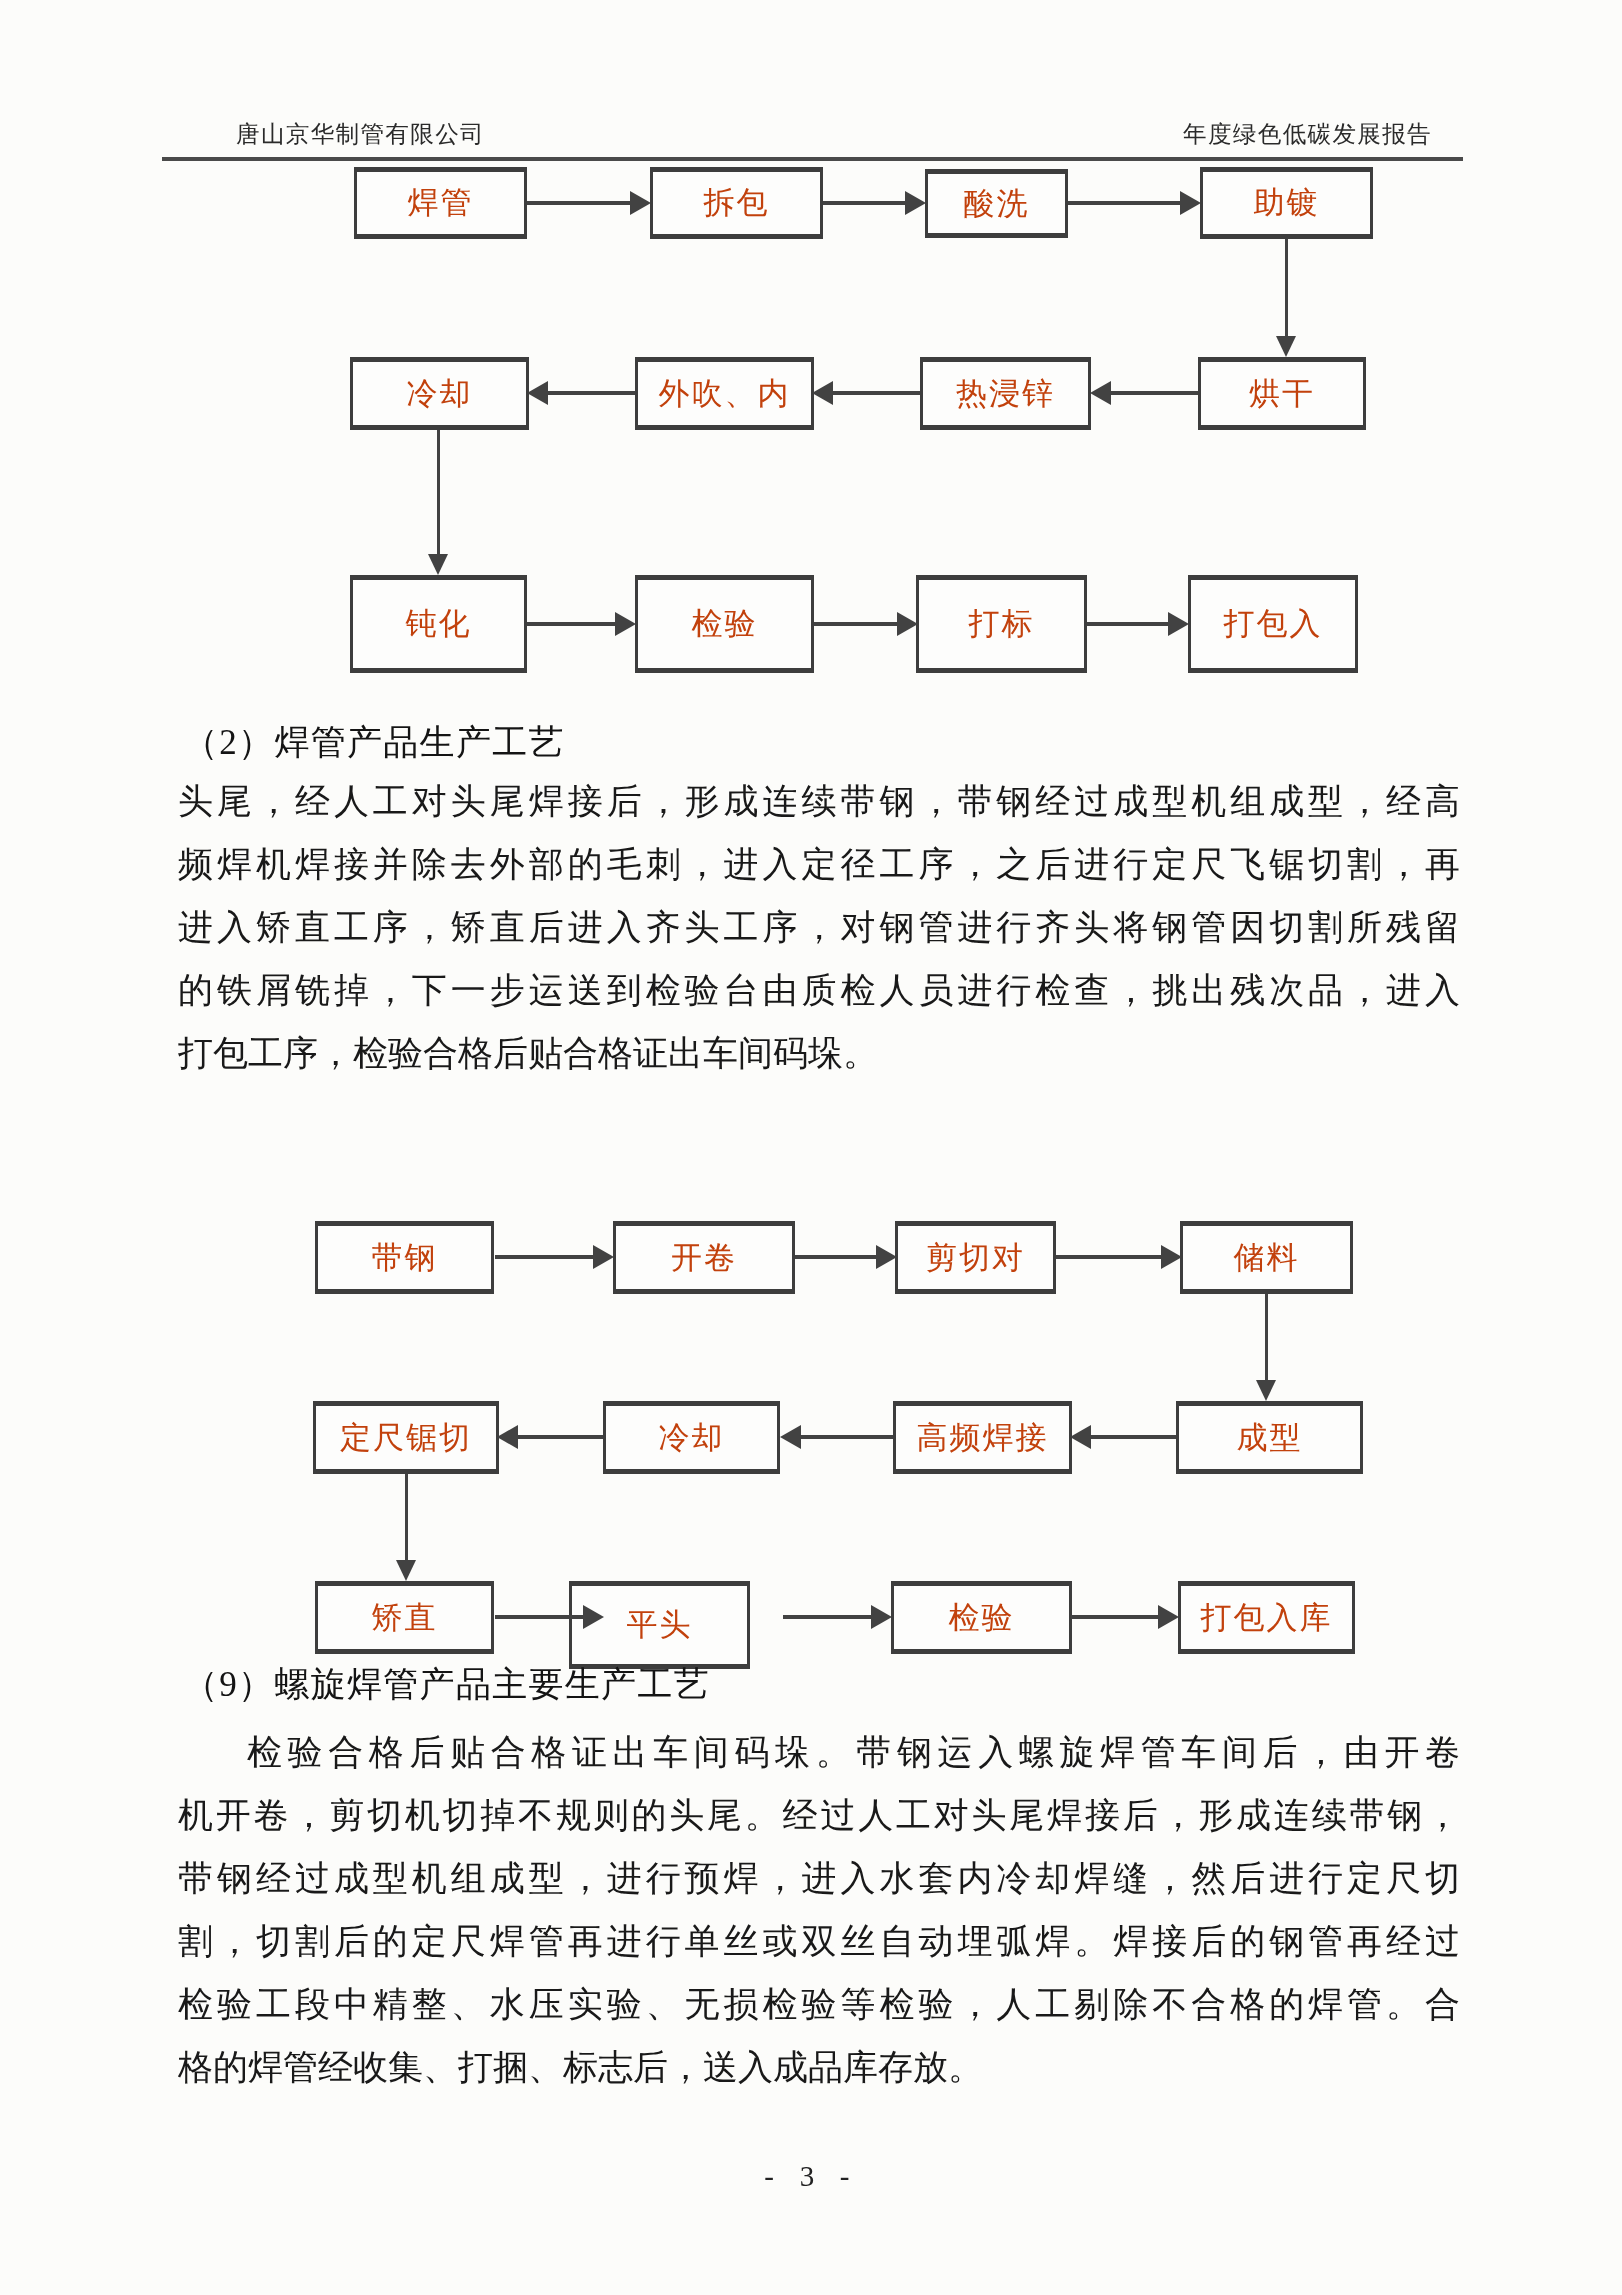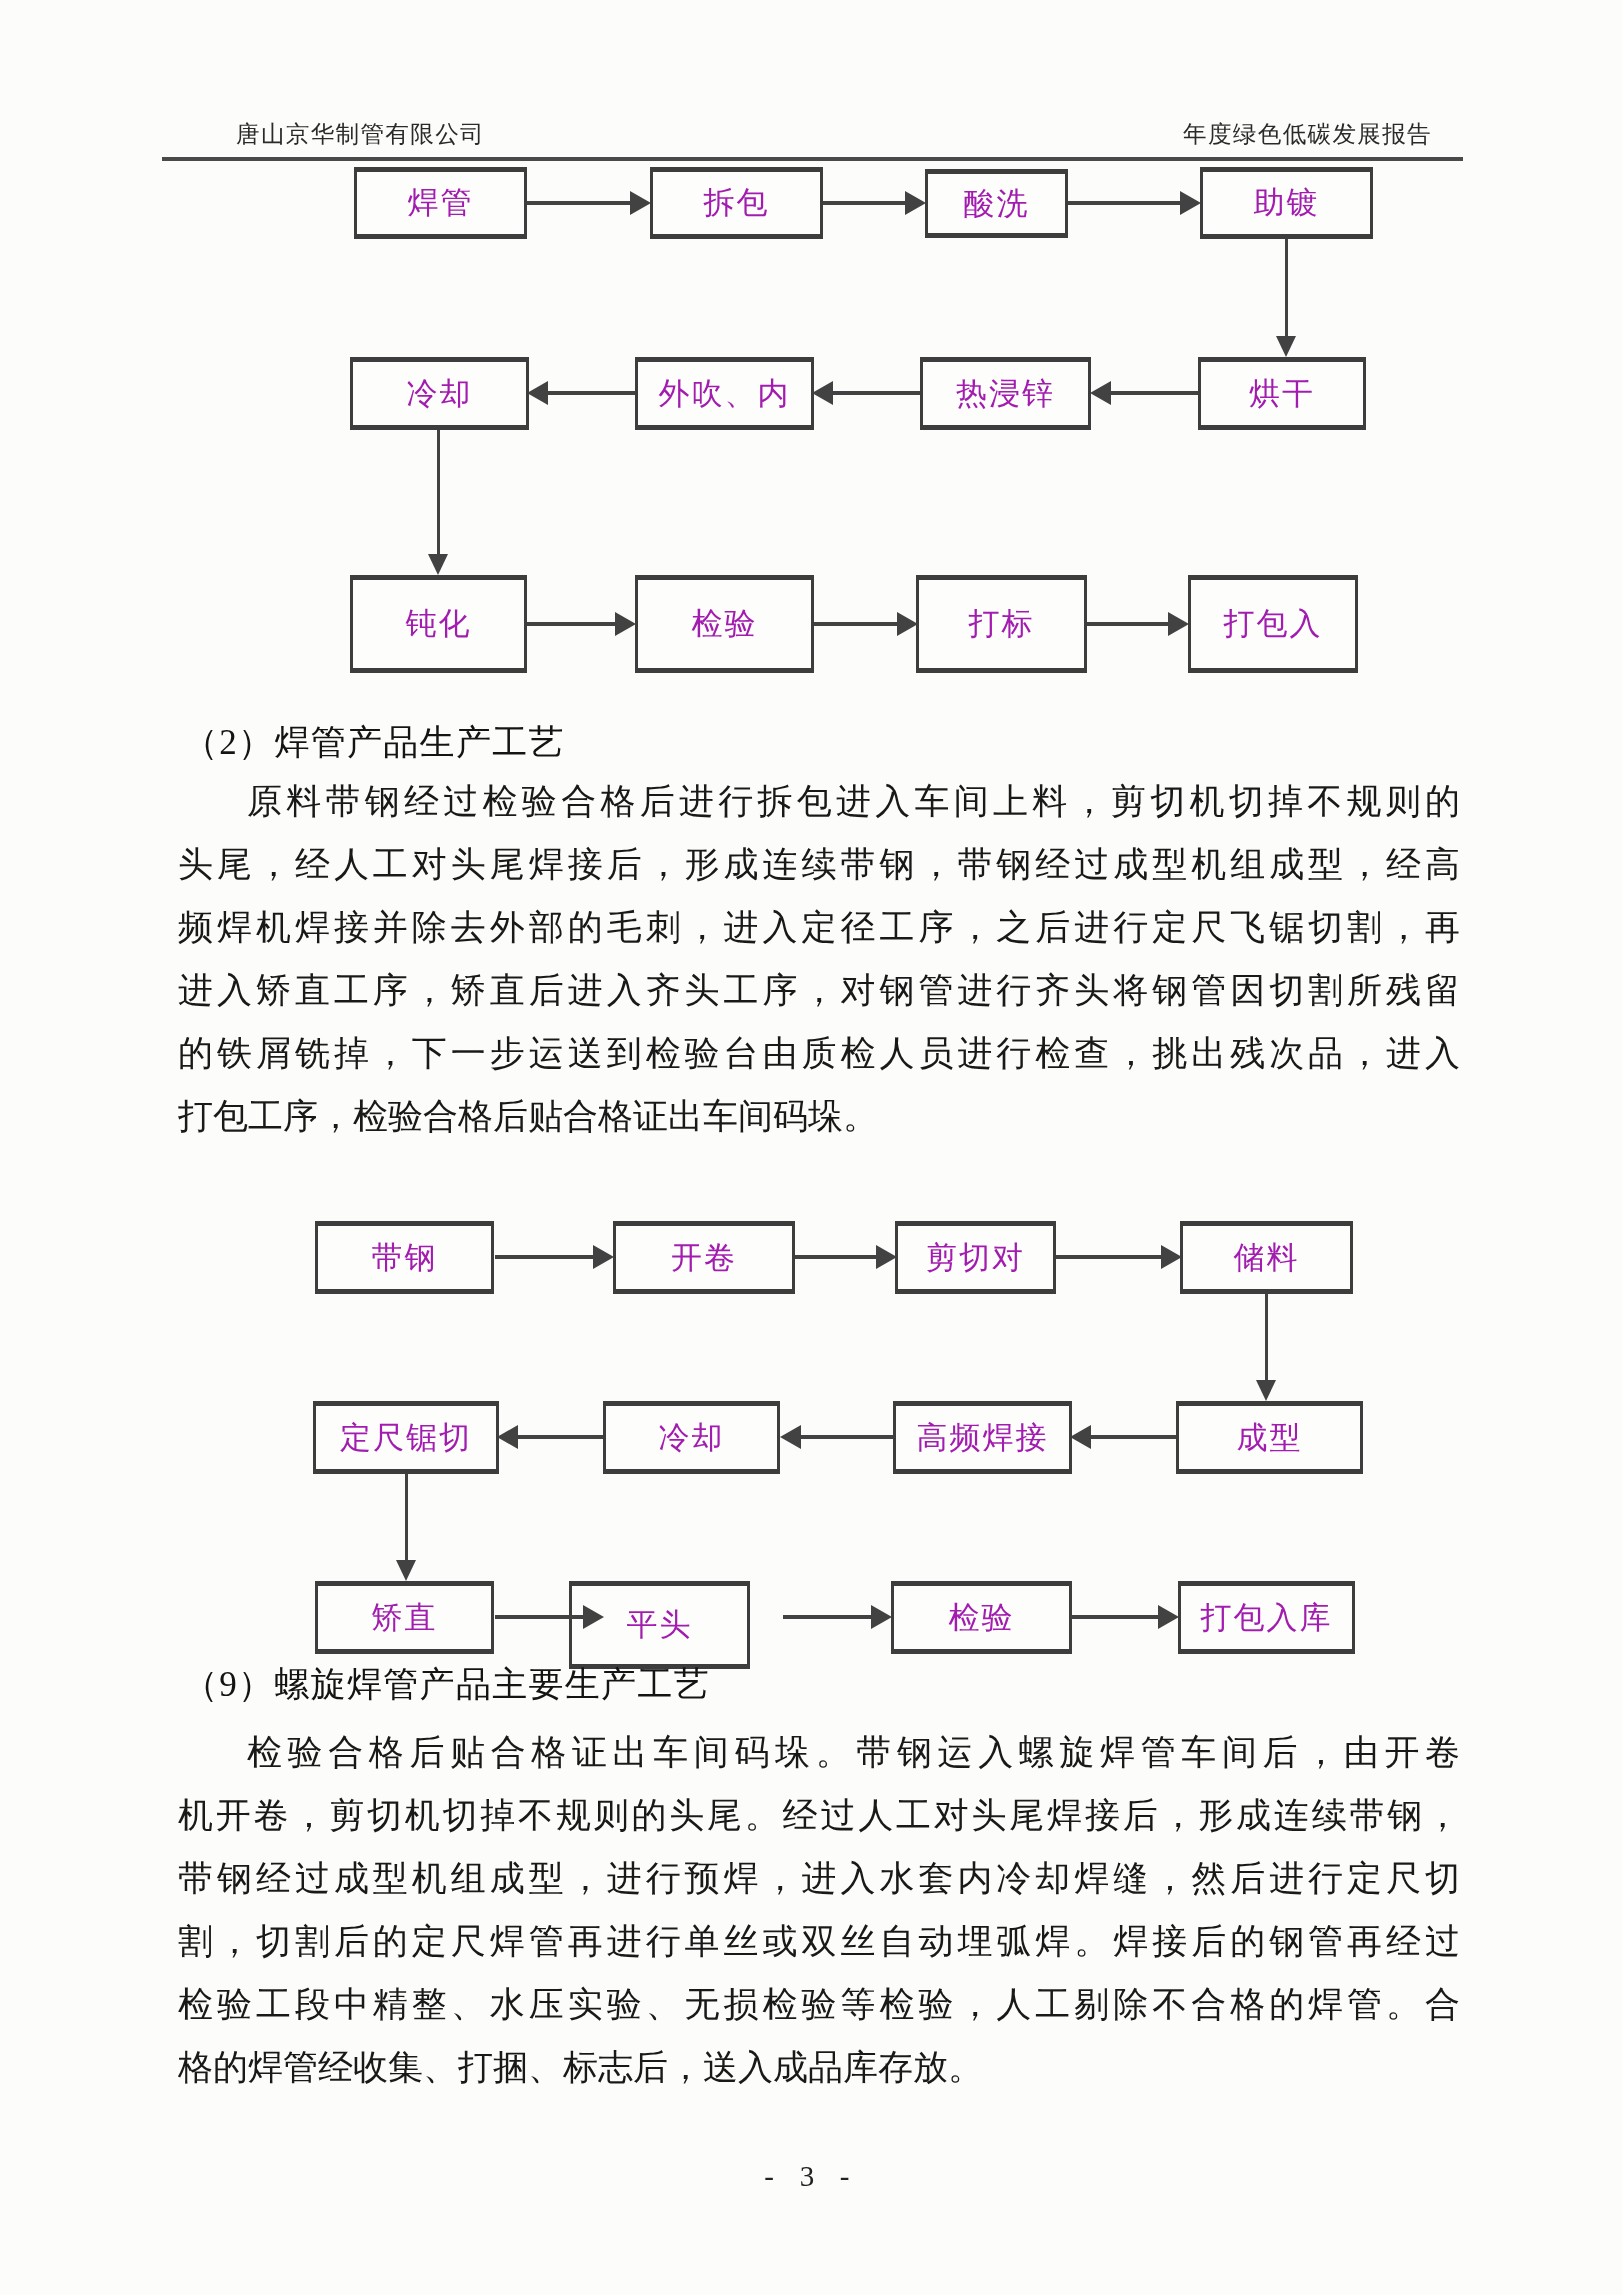--- a/index.html
+++ b/index.html
@@ -8,21 +8,21 @@
     position:relative; width:1623px; height:2295px;
     background:#fcfcfa; overflow:hidden;
     font-family:"Liberation Serif","DejaVu Serif",serif; color:#1e1e1e;
   }
   .hdr { position:absolute; top:118px; font-size:23.6px; letter-spacing:1.3px; color:#2a2a2a; }
   .hdr-rule { position:absolute; left:162px; top:157px; width:1301px; height:3.9px; background:#4a4a4a; }
 
   .box {
     position:absolute; border:3.3px solid #3d3d3d; border-top-width:5.9px; border-bottom-width:5.9px;
     background:#fdfdfc; display:flex; align-items:center; justify-content:center;
-    font-size:31px; color:#a21caf; letter-spacing:2px; white-space:nowrap;
+    font-size:31px; color:#c2410c; letter-spacing:2px; white-space:nowrap;
   }
   .harrow { position:absolute; height:3.9px; background:#424242; }
   .harrow.r::after {
     content:""; position:absolute; left:100%; top:50%; transform:translateY(-50%);
     border-left:21px solid #424242; border-top:12.4px solid transparent; border-bottom:12.4px solid transparent;
   }
   .harrow.l::before {
     content:""; position:absolute; right:100%; top:50%; transform:translateY(-50%);
     border-right:21px solid #424242; border-top:12.4px solid transparent; border-bottom:12.4px solid transparent;
   }
@@ -73,21 +73,20 @@
   <div class="box" style="left:350px;top:575px;width:177px;height:98px">钝化</div>
   <div class="box" style="left:635px;top:575px;width:179px;height:98px">检验</div>
   <div class="box" style="left:916px;top:575px;width:171px;height:98px">打标</div>
   <div class="box" style="left:1188px;top:575px;width:170px;height:98px">打包入</div>
   <div class="harrow r" style="left:527px;top:622px;width:88px"></div>
   <div class="harrow r" style="left:814px;top:622px;width:83px"></div>
   <div class="harrow r" style="left:1087px;top:622px;width:81px"></div>
 
   <div class="heading" style="top:719px">（2）焊管产品生产工艺</div>
   <div class="para" style="top:770px">
-    <div class="pl first">原料带钢经过检验合格后进行拆包进入车间上料，剪切机切掉不规则的</div>
     <div class="pl">头尾，经人工对头尾焊接后，形成连续带钢，带钢经过成型机组成型，经高</div>
     <div class="pl">频焊机焊接并除去外部的毛刺，进入定径工序，之后进行定尺飞锯切割，再</div>
     <div class="pl">进入矫直工序，矫直后进入齐头工序，对钢管进行齐头将钢管因切割所残留</div>
     <div class="pl">的铁屑铣掉，下一步运送到检验台由质检人员进行检查，挑出残次品，进入</div>
     <div class="pl last">打包工序，检验合格后贴合格证出车间码垛。</div>
   </div>
 
   <div class="box" style="left:315px;top:1221px;width:179px;height:73px">带钢</div>
   <div class="box" style="left:613px;top:1221px;width:182px;height:73px">开卷</div>
   <div class="box" style="left:895px;top:1221px;width:161px;height:73px">剪切对</div>

